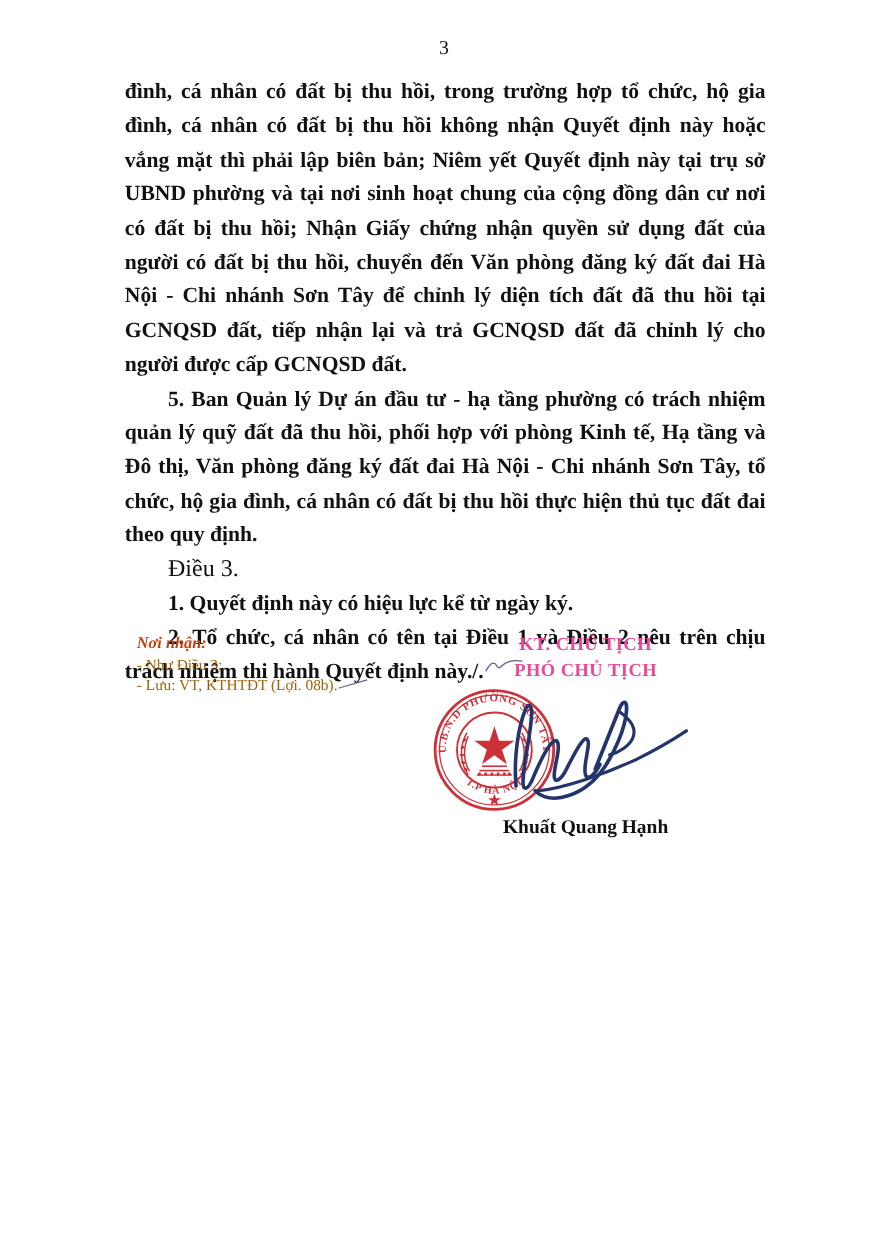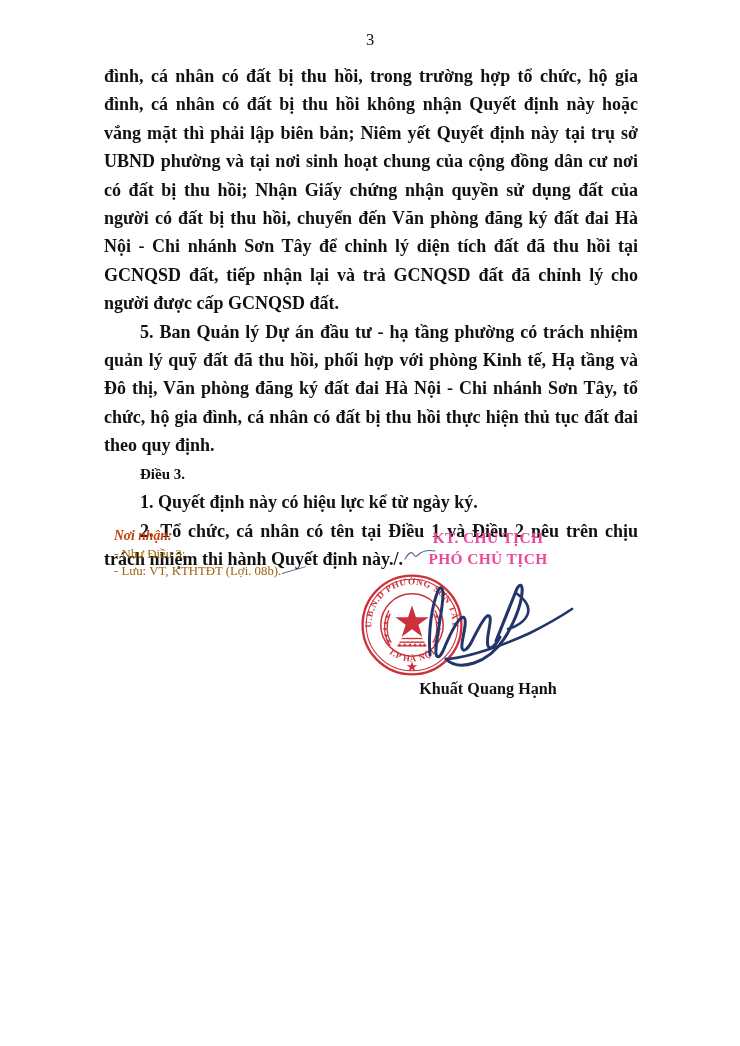--- a/index.html
+++ b/index.html
@@ -55,24 +55,24 @@
     font-weight: bold;
   }
   p.para.indent {
     text-indent: 36px;
   }
   p.para.cont {
     text-indent: 0;
   }
   p.heading {
     margin: 0;
-    font-size: 15px;
+    font-size: 20px;
     line-height: 28.4px;
     text-indent: 36px;
-    font-weight: bold;
+    font-weight: normal;
     color: #111;
   }
   
   p.para::after {
     content: "";
     display: inline-block;
     width: 100%;
   }
   p.para.nostretch::after { display: none; }
 

